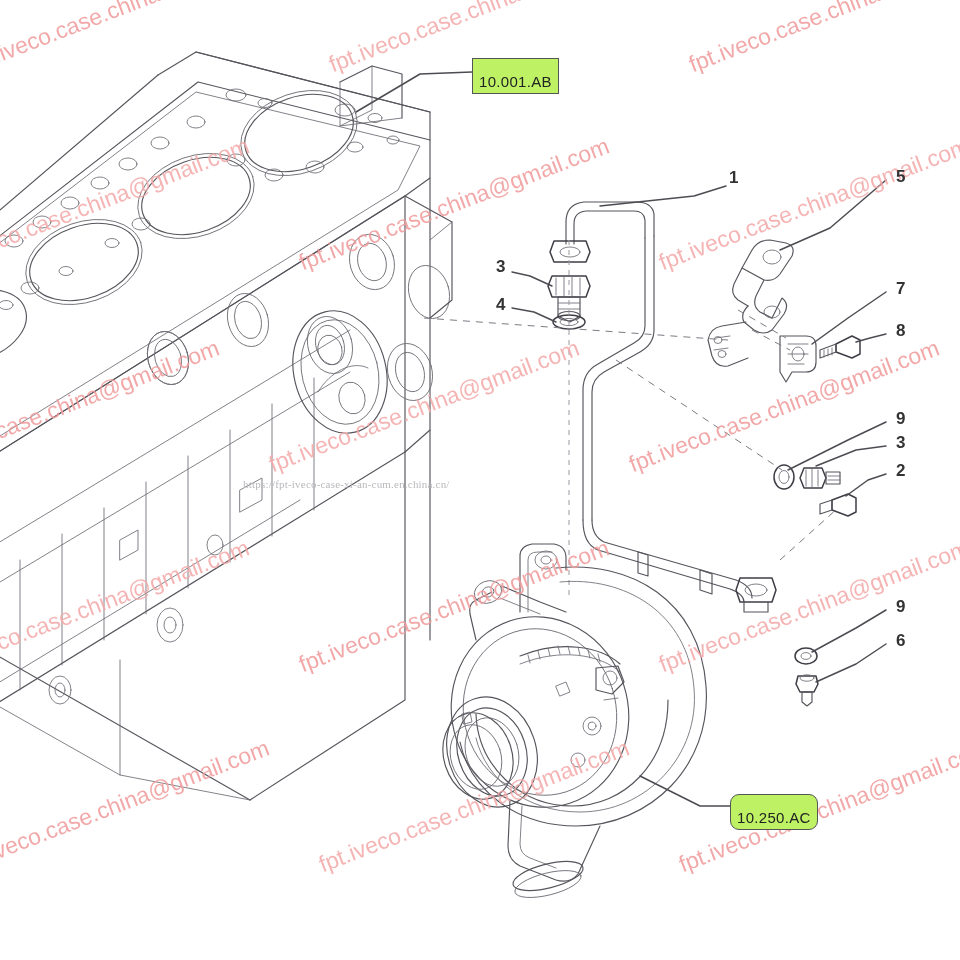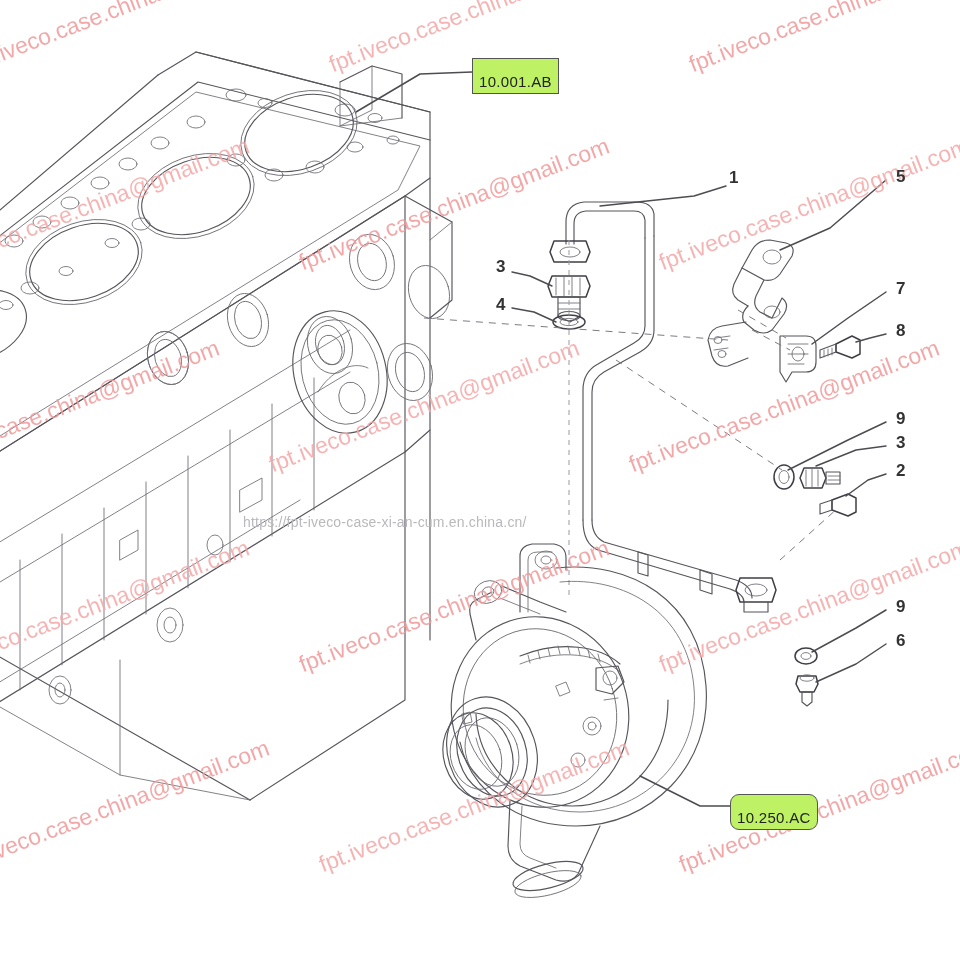--- a/index.html
+++ b/index.html
@@ -13,23 +13,22 @@
   
   #wm{z-index:5;pointer-events:none;}
   .wm{
     position:absolute;white-space:nowrap;color:#f09a9a;
     font-family:"Liberation Sans", sans-serif;font-size:23px;
     transform-origin:left center;opacity:.85;
   }
   .wm.b{color:#f4a8a8;}
   #url-wm{
     position:absolute;left:243px;top:478px;white-space:nowrap;
-    color:#b9b9bd;font-size:14px;letter-spacing:.2px;z-index:6;
-    font-family:Liberation Sans, sans-serif;
-    margin-top:36px;
+    color:#b9b9bd;font-size:11px;letter-spacing:.2px;z-index:6;
+    font-family:Liberation Serif, serif;
   }
 
   
   #art{z-index:3;}
   #callouts{z-index:7;}
   .num{
     position:absolute;font-size:17px;font-weight:bold;color:#333;
     font-family:"Liberation Sans", sans-serif;line-height:1;
   }
   .tagbox{

